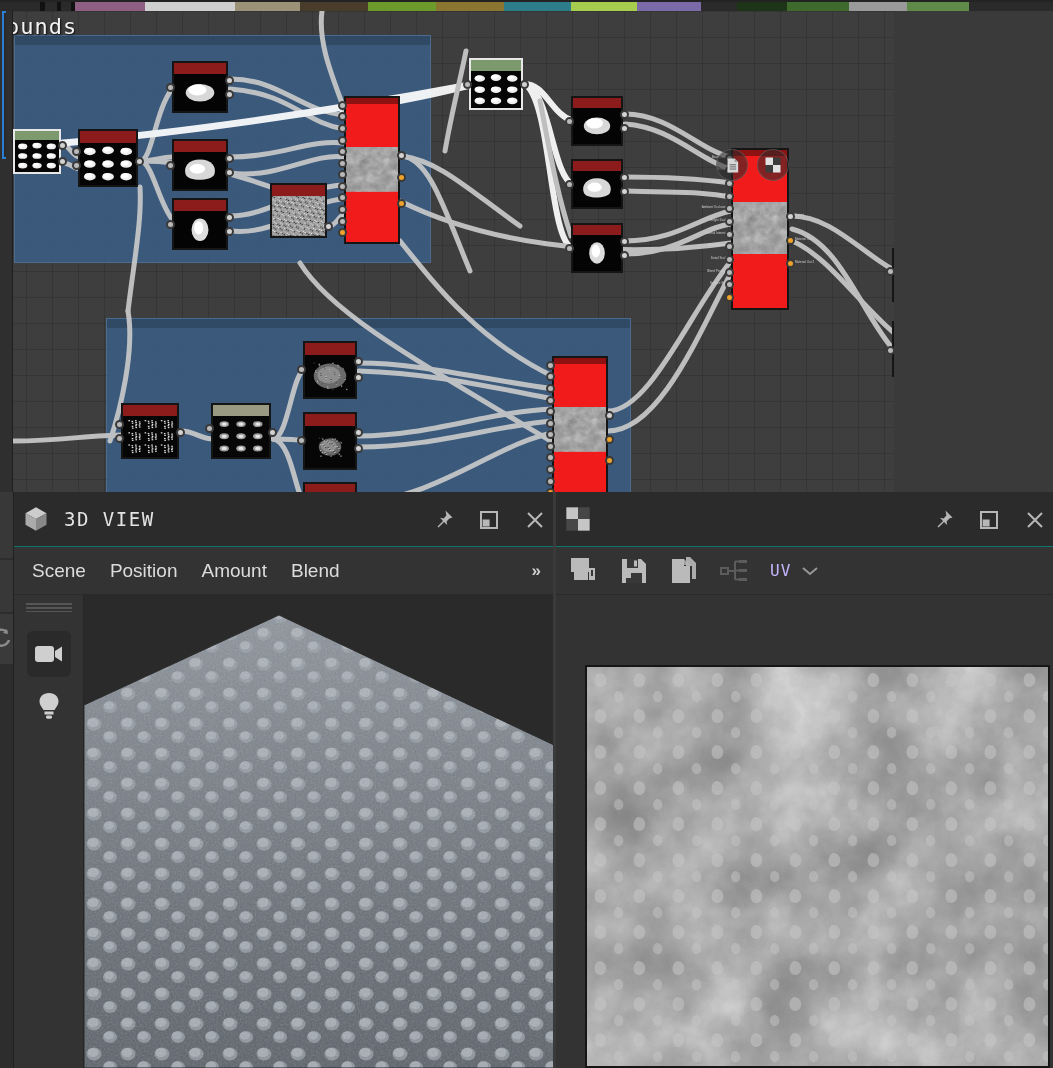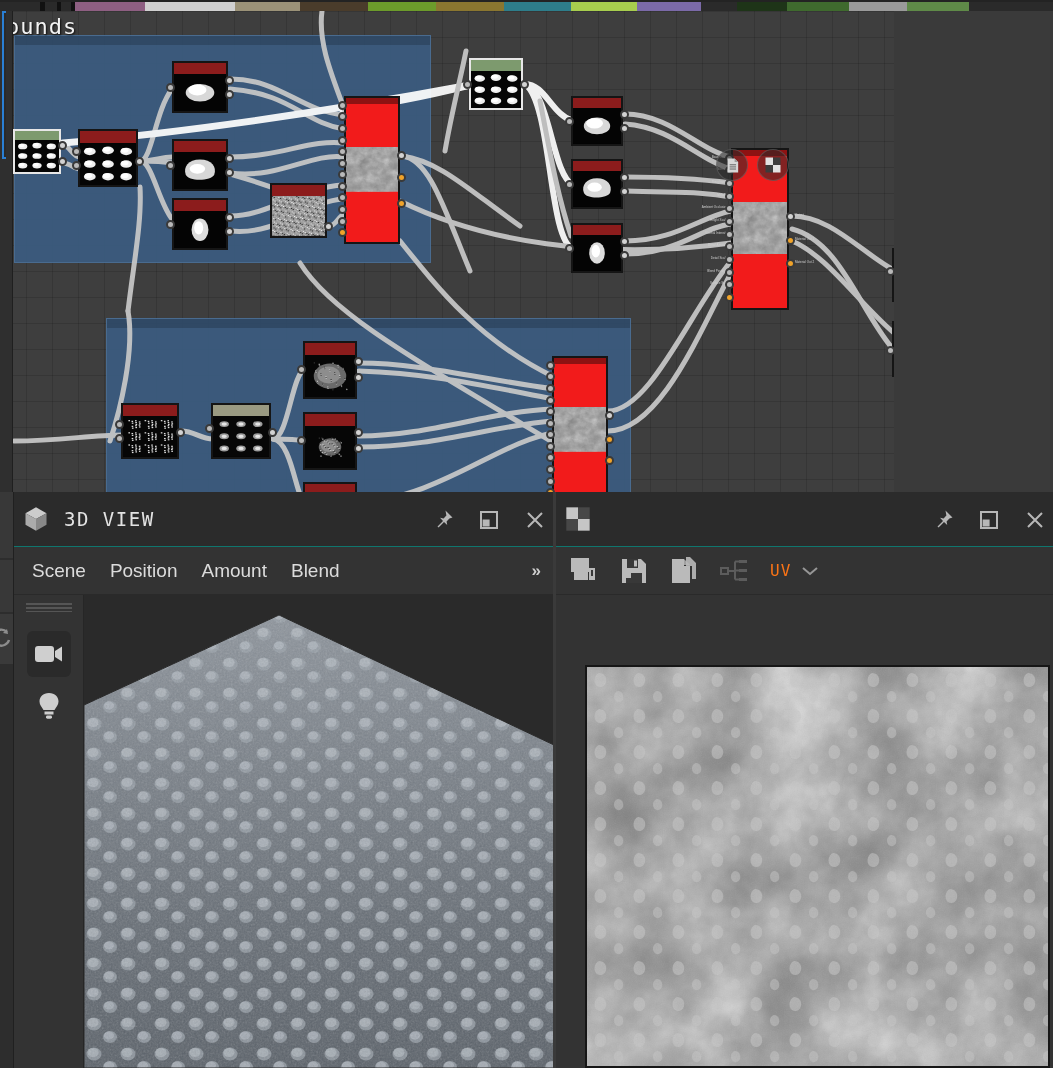--- a/index.html
+++ b/index.html
@@ -124,21 +124,21 @@
     position:relative;
   }
   .menu-item { color:#dcdcdc; font-size:19px; font-family:"Liberation Sans",sans-serif; white-space:nowrap; }
   .menu-more { position:absolute; right:12px; color:#cfcfcf; font-size:17px; font-weight:bold; }
 
   .toolbar-row {
     height:48px; display:flex; align-items:center; gap:22px;
     padding:0 14px; background:#333333; border-bottom:1px solid #2a2a2a;
   }
   .tool-ico { width:28px; height:28px; opacity:.85; }
-  .uv-label { color:#f97316; font-family:"DejaVu Sans Mono","Liberation Mono",monospace;
+  .uv-label { color:#c4b5fd; font-family:"DejaVu Sans Mono","Liberation Mono",monospace;
               font-size:16px; letter-spacing:1px; }
 
   
   .vp3d-sidebar {
     position:absolute; left:0; top:103px; width:70px; bottom:0;
     background:#333333; border-right:1px solid #262626;
   }
   .sb-grip { position:absolute; left:12px; top:8px; width:46px; height:9px;
     background:repeating-linear-gradient(to bottom,#555 0 2px,#333 2px 4px); }
   .sb-btn { position:absolute; left:13px; width:44px; height:46px; border-radius:6px;

